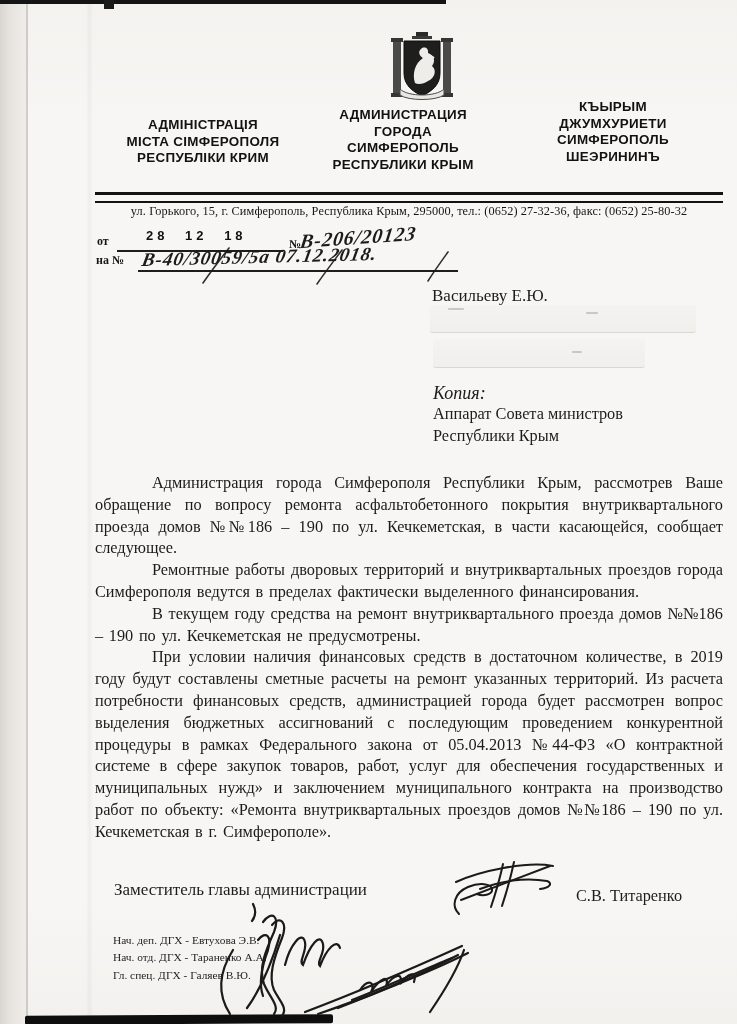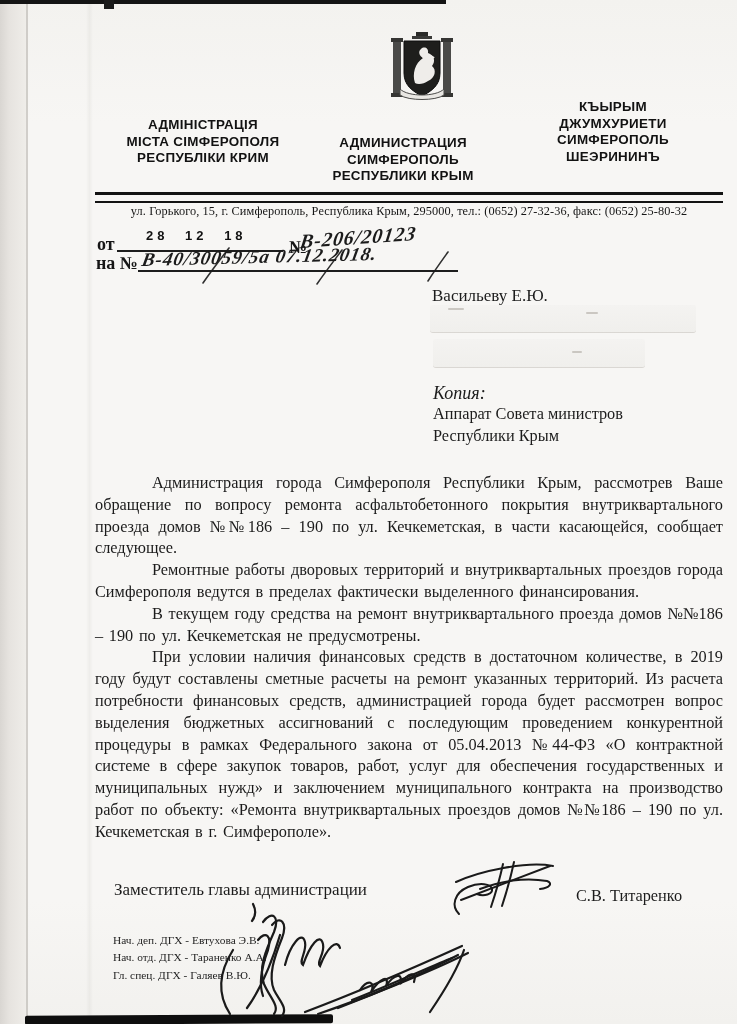--- a/index.html
+++ b/index.html
@@ -15,28 +15,28 @@
     background:linear-gradient(90deg,#d9d6d2 0%,#e6e3df 35%,#efede9 100%);}
   .scan-seam{left:26px;top:0;width:2px;height:1024px;background:rgba(148,142,134,.38);filter:blur(.6px);}
   .scan-streak{left:88px;top:0;width:3px;height:1024px;background:rgba(160,155,147,.10);filter:blur(1px);}
   .edge-top{left:0;top:0;width:446px;height:4px;background:#141414;}
   .edge-top-notch{left:104px;top:0;width:10px;height:9px;background:#1a1a1a;}
   .edge-bottom{left:25px;top:1015px;width:308px;height:9px;background:#0e0e0e;border-radius:2px;transform:rotate(-.3deg);}
   
   .org{font-family:"Liberation Sans", sans-serif;font-weight:bold;color:#121212;
        text-align:center;font-size:13.4px;line-height:16.6px;letter-spacing:.3px;}
   .org-left{left:100px;top:117px;width:206px;}
-  .org-center{left:312px;top:107px;width:182px;margin-top:28px;}
+  .org-center{left:312px;top:107px;width:182px;}
   .org-right{left:518px;top:99px;width:190px;}
   .double-rule{left:95px;top:192px;width:628px;height:6px;
        border-top:3px solid #131313;border-bottom:2px solid #131313;}
   .address{left:95px;top:204px;width:628px;text-align:center;
        font-size:12.3px;font-weight:normal;color:#161616;letter-spacing:.1px;}
   
-  .ref-label{font-size:18px;font-weight:bold;color:#161616;}
+  .ref-label{font-size:12px;font-weight:bold;color:#161616;}
   .u-line{height:2px;background:#1d1d1d;}
   .stamp{font-family:Liberation Sans, sans-serif;font-weight:bold;font-size:13px;
        letter-spacing:4px;word-spacing:9px;color:#121212;}
   .hand{font-style:italic;font-weight:bold;white-space:nowrap;color:#1b1b1b;
        font-family:"Liberation Serif", serif;}
   .hw1{left:300px;top:226px;font-size:20px;letter-spacing:1px;transform:rotate(-4deg) skewX(-12deg);}
   .hw2{left:142px;top:246px;font-size:19px;letter-spacing:1px;transform:rotate(-1.5deg) skewX(-12deg);}
   
   .recipient{left:432px;top:286px;font-size:17px;}
   .smudge{background:linear-gradient(#f4f3f1,#f0efec);border-bottom:1px solid rgba(158,152,144,.30);border-radius:3px;}
@@ -80,20 +80,21 @@
   <path d="M10,58 C18,66 46,66 54,58 L54,64 C46,70 18,70 10,64 Z" fill="#e9e7e3" stroke="#4a4a48" stroke-width="1"></path>
 </svg>
 
 <div class="abs org org-left">
   <div>АДМІНІСТРАЦІЯ</div>
   <div>МІСТА СІМФЕРОПОЛЯ</div>
   <div>РЕСПУБЛІКИ КРИМ</div>
 </div>
 <div class="abs org org-center">
   <div>АДМИНИСТРАЦИЯ</div>
+  <div>ГОРОДА</div>
   <div>СИМФЕРОПОЛЬ</div>
   <div>РЕСПУБЛИКИ КРЫМ</div>
 </div>
 <div class="abs org org-right">
   <div>КЪЫРЫМ</div>
   <div>ДЖУМХУРИЕТИ</div>
   <div>СИМФЕРОПОЛЬ</div>
   <div>ШЕЭРИНИНЪ</div>
 </div>
 

